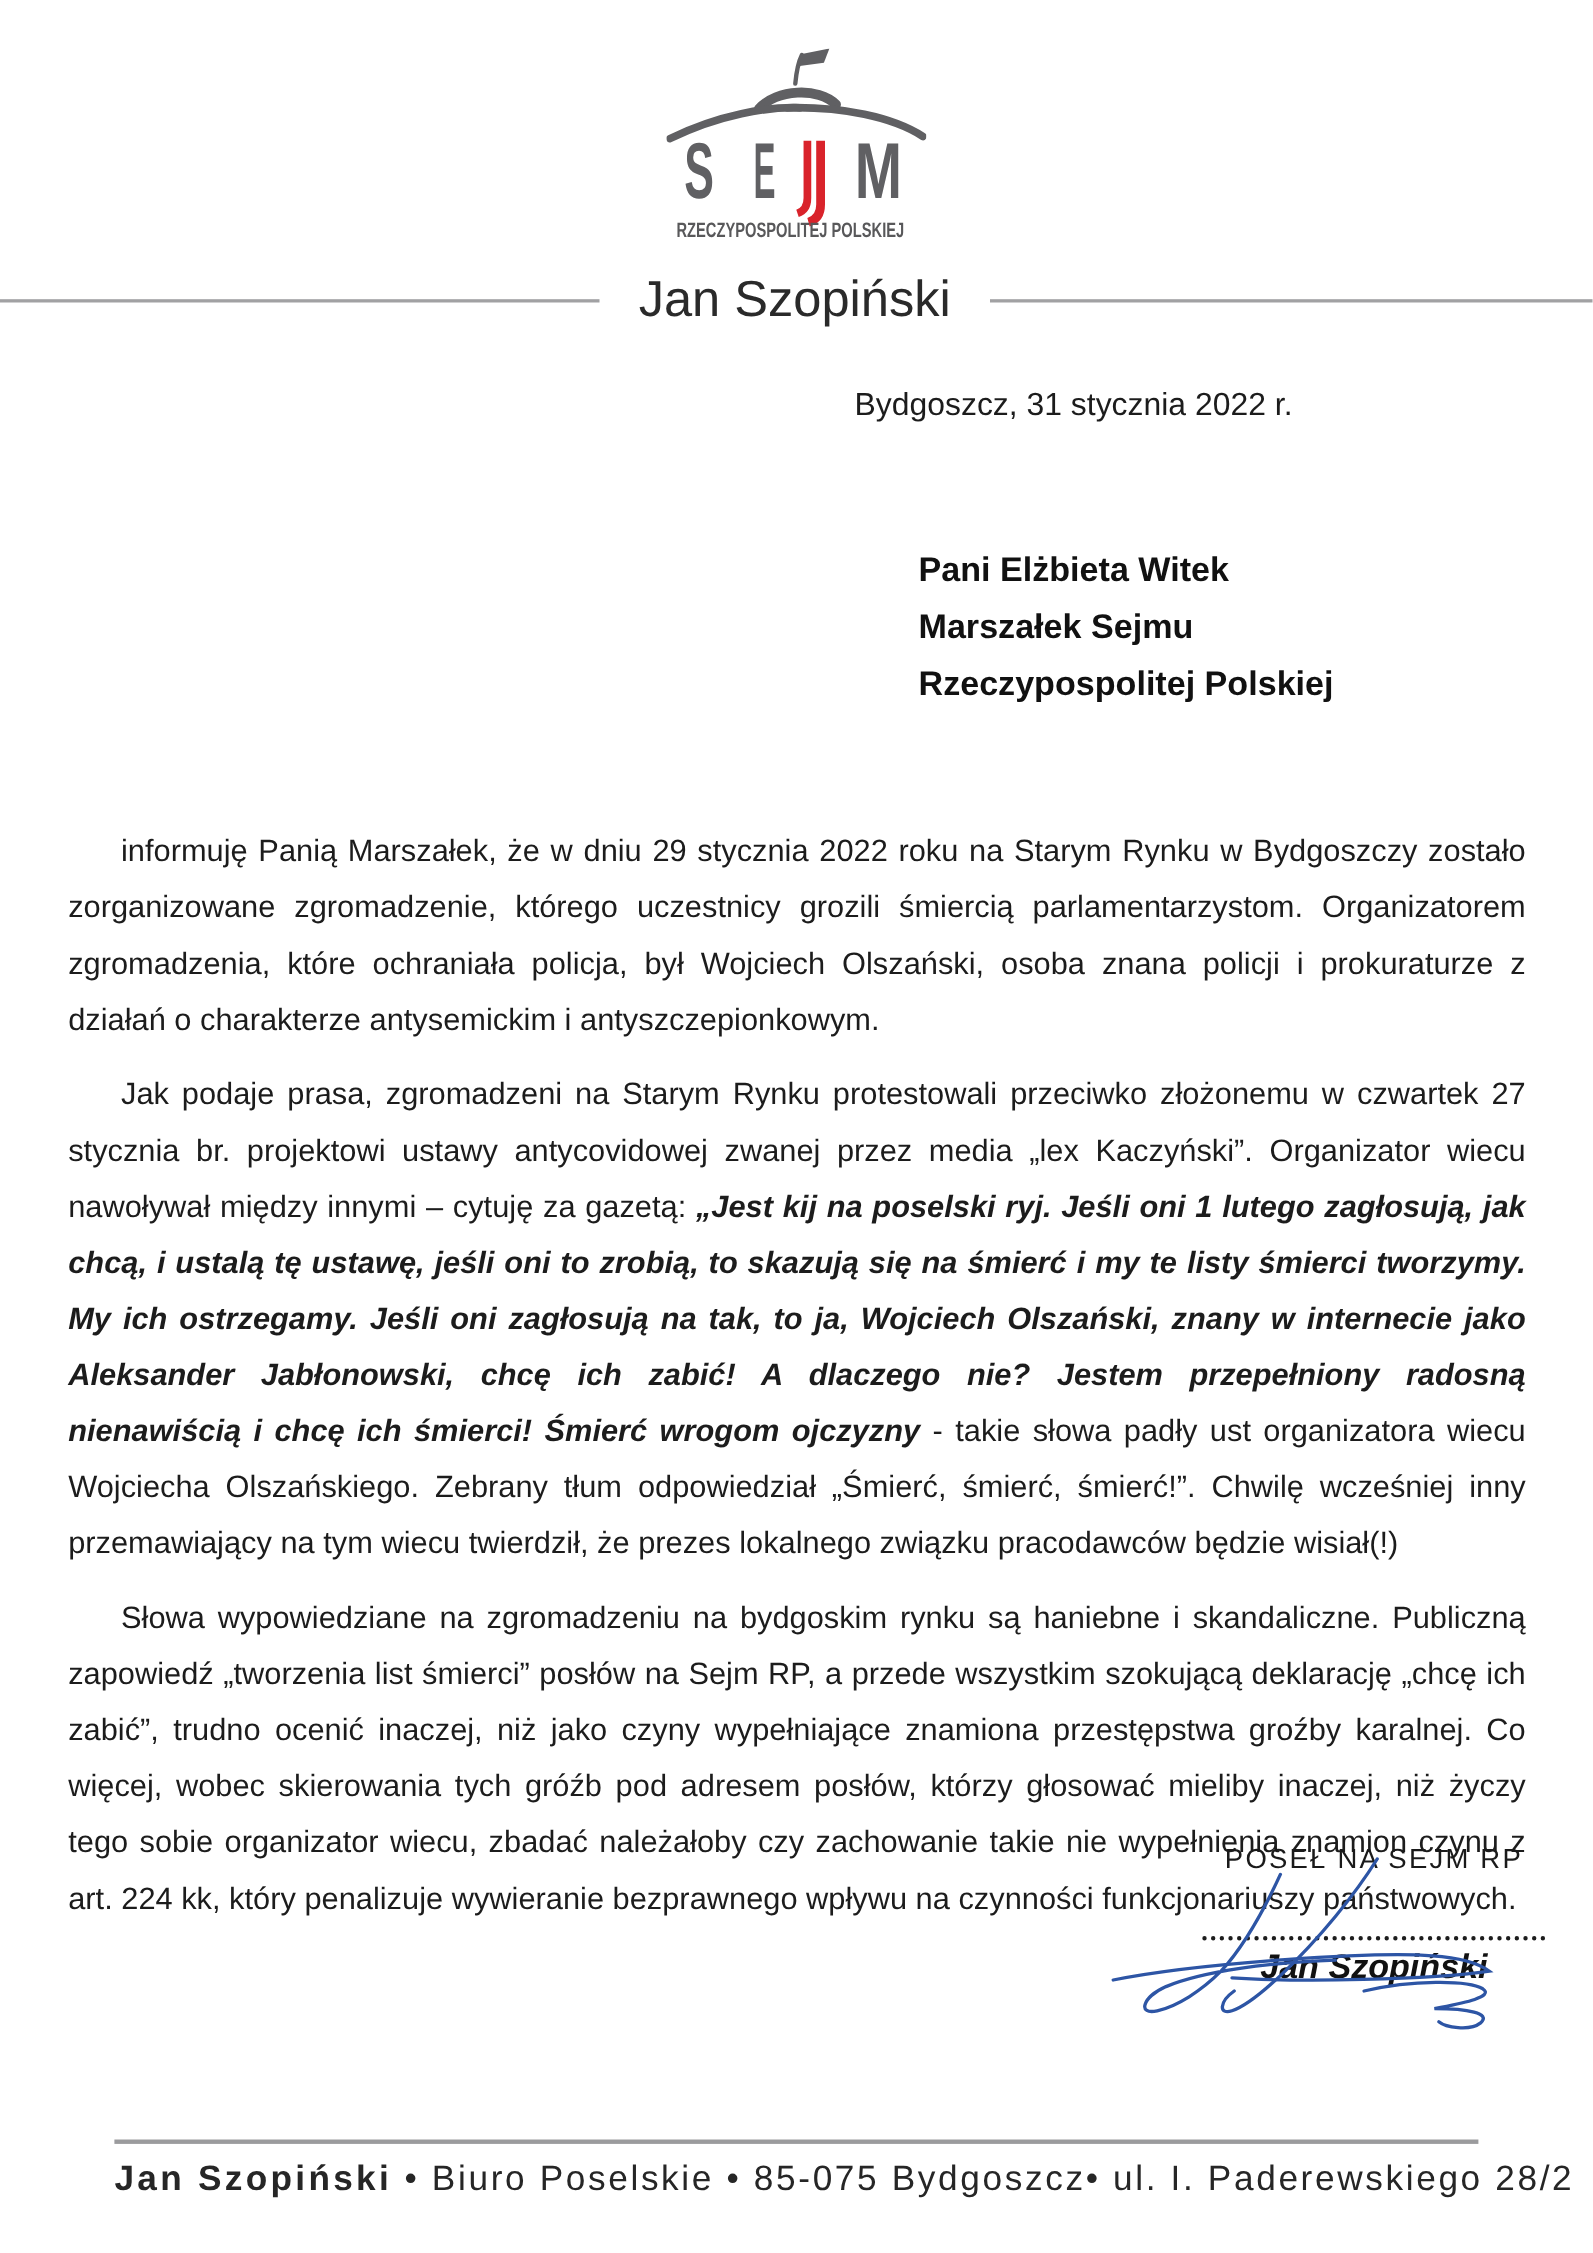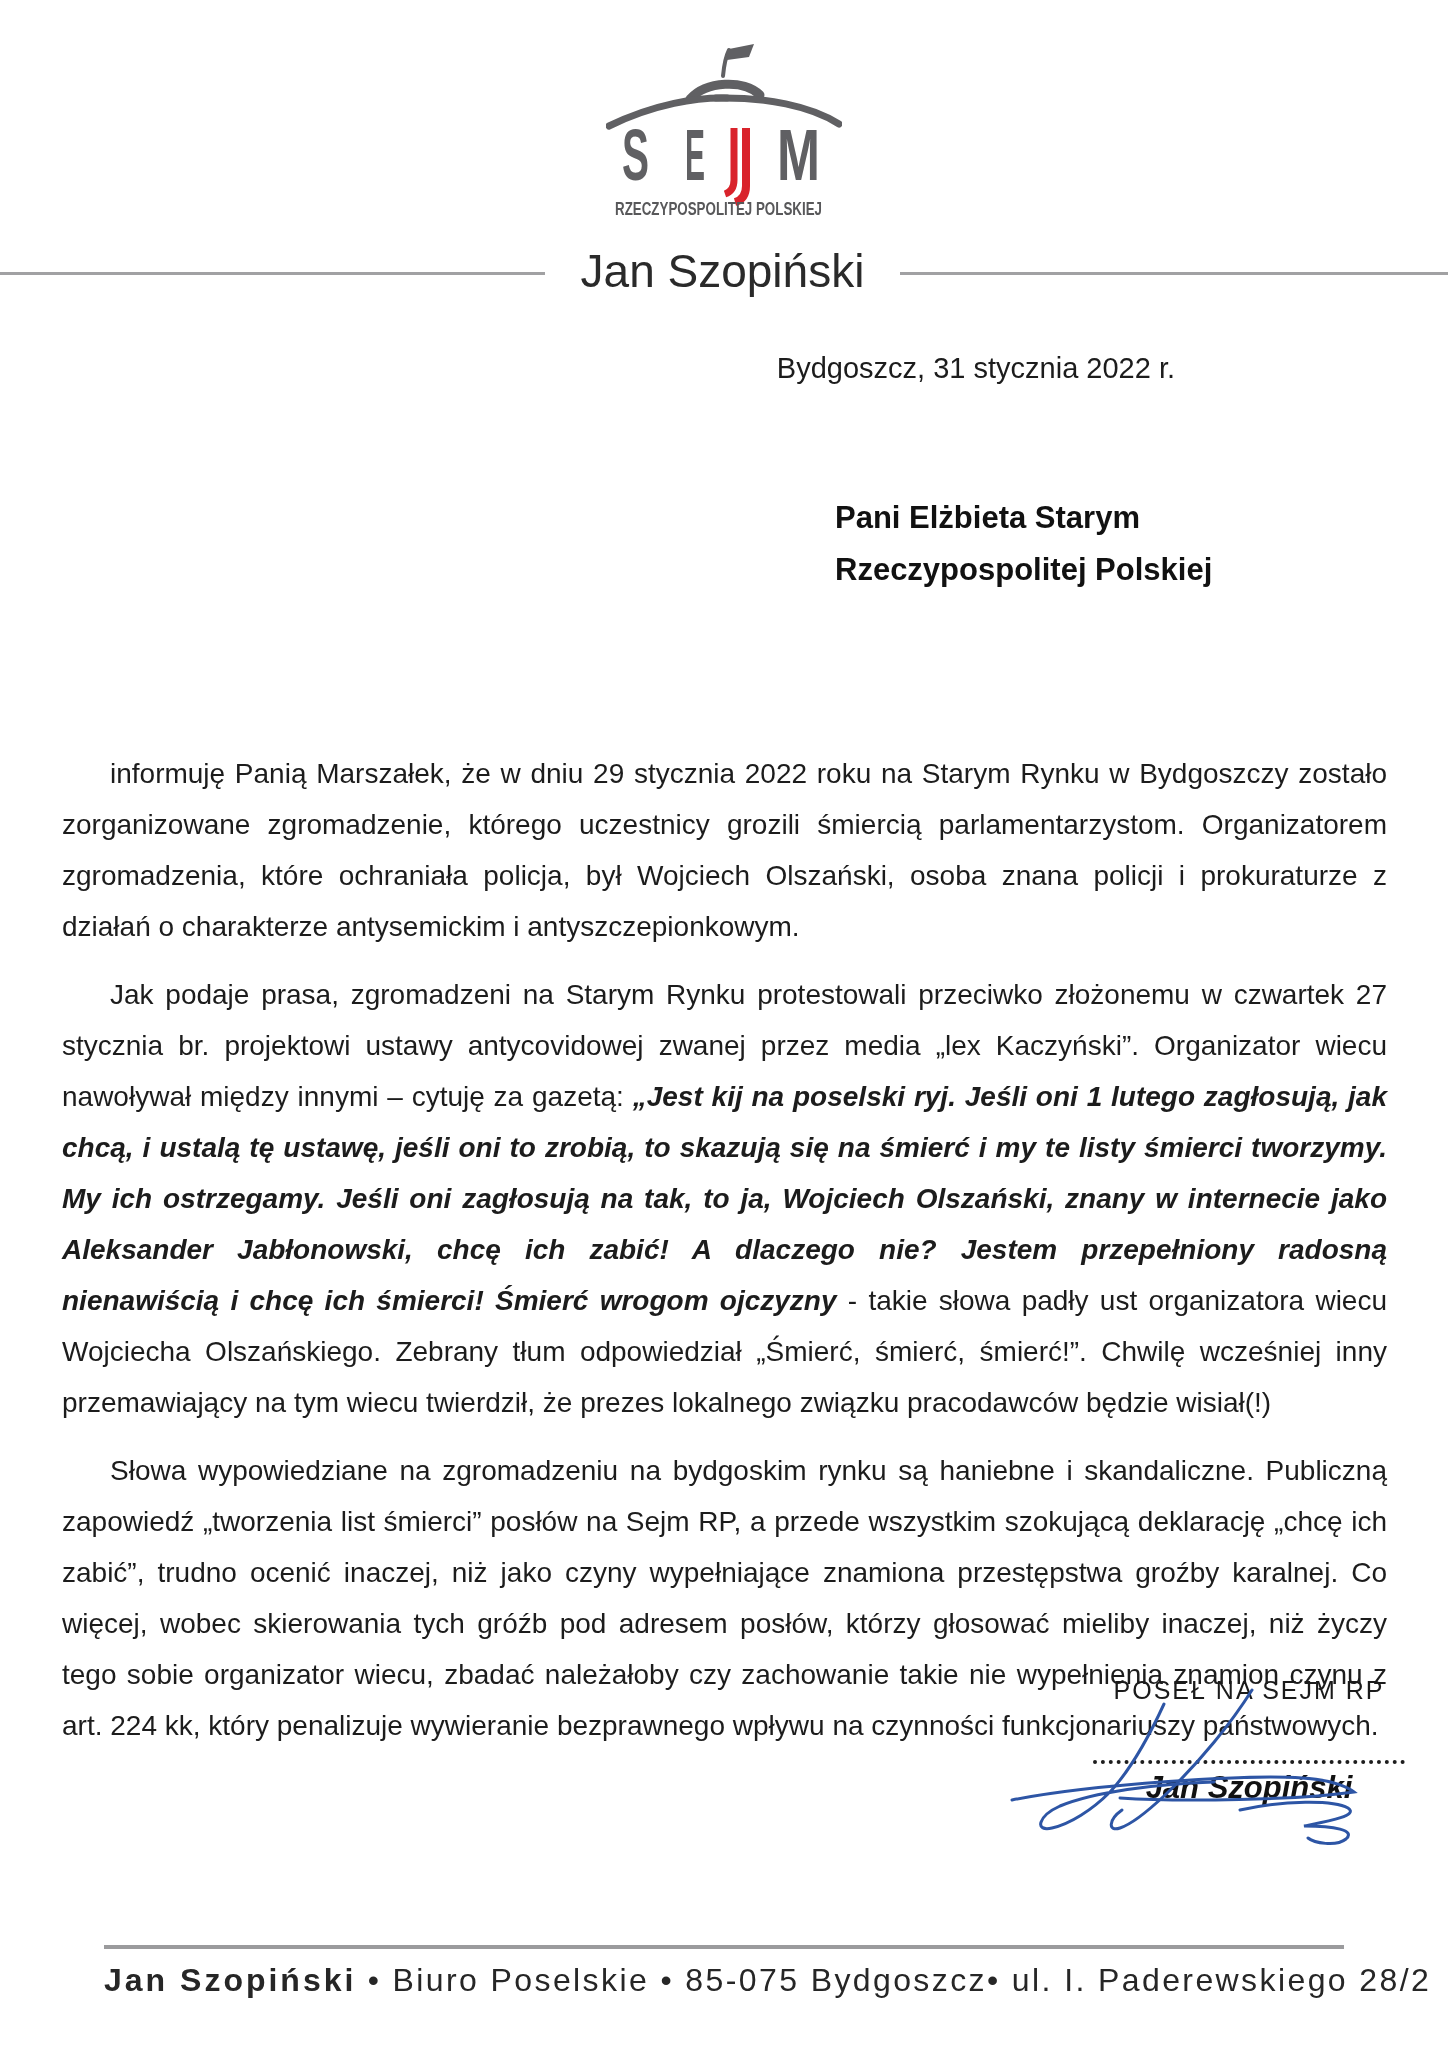--- a/index.html
+++ b/index.html
@@ -85,21 +85,22 @@
 
   <div class="letterhead-row">
     <div class="lh-rule left"></div>
     <div class="lh-name">Jan Szopiński</div>
     <div class="lh-rule right"></div>
   </div>
 
   <div class="dateline">Bydgoszcz, 31 stycznia 2022 r.</div>
 
   <div class="recipient">
-    <div>Pani Elżbieta Starym</div>
+    <div>Pani Elżbieta Witek</div>
+    <div>Marszałek Sejmu</div>
     <div>Rzeczypospolitej Polskiej</div>
   </div>
 
   <div class="letter-body">
       <p><span class="r">informuję Panią Marszałek, że w dniu 29 stycznia 2022 roku na Starym Rynku w Bydgoszczy zostało zorganizowane zgromadzenie, którego uczestnicy grozili śmiercią parlamentarzystom. Organizatorem zgromadzenia, które ochraniała policja, był Wojciech Olszański, osoba znana policji i prokuraturze z działań o charakterze antysemickim i antyszczepionkowym.</span></p>
       <p><span class="r">Jak podaje prasa, zgromadzeni na Starym Rynku protestowali przeciwko złożonemu w czwartek 27 stycznia br. projektowi ustawy antycovidowej zwanej przez media „lex Kaczyński”. Organizator wiecu nawoływał między innymi – cytuję za gazetą: </span><span class="bi">„Jest kij na poselski ryj. Jeśli oni 1 lutego zagłosują, jak chcą, i ustalą tę ustawę, jeśli oni to zrobią, to skazują się na śmierć i my te listy śmierci tworzymy. My ich ostrzegamy. Jeśli oni zagłosują na tak, to ja, Wojciech Olszański, znany w internecie jako Aleksander Jabłonowski, chcę ich zabić! A dlaczego nie? Jestem przepełniony radosną nienawiścią i chcę ich śmierci! Śmierć wrogom ojczyzny</span><span class="r"> - takie słowa padły ust organizatora wiecu Wojciecha Olszańskiego. Zebrany tłum odpowiedział „Śmierć, śmierć, śmierć!”. Chwilę wcześniej inny przemawiający na tym wiecu twierdził, że prezes lokalnego związku pracodawców będzie wisiał(!)</span></p>
       <p><span class="r">Słowa wypowiedziane na zgromadzeniu na bydgoskim rynku są haniebne i skandaliczne. Publiczną zapowiedź „tworzenia list śmierci” posłów na Sejm RP, a przede wszystkim szokującą deklarację „chcę ich zabić”, trudno ocenić inaczej, niż jako czyny wypełniające znamiona przestępstwa groźby karalnej. Co więcej, wobec skierowania tych gróźb pod adresem posłów, którzy głosować mieliby inaczej, niż życzy tego sobie organizator wiecu, zbadać należałoby czy zachowanie takie nie wypełnienia znamion czynu z art. 224 kk, który penalizuje wywieranie bezprawnego wpływu na czynności funkcjonariuszy państwowych.</span></p>
     </div>
 
   <div class="sig-block">

